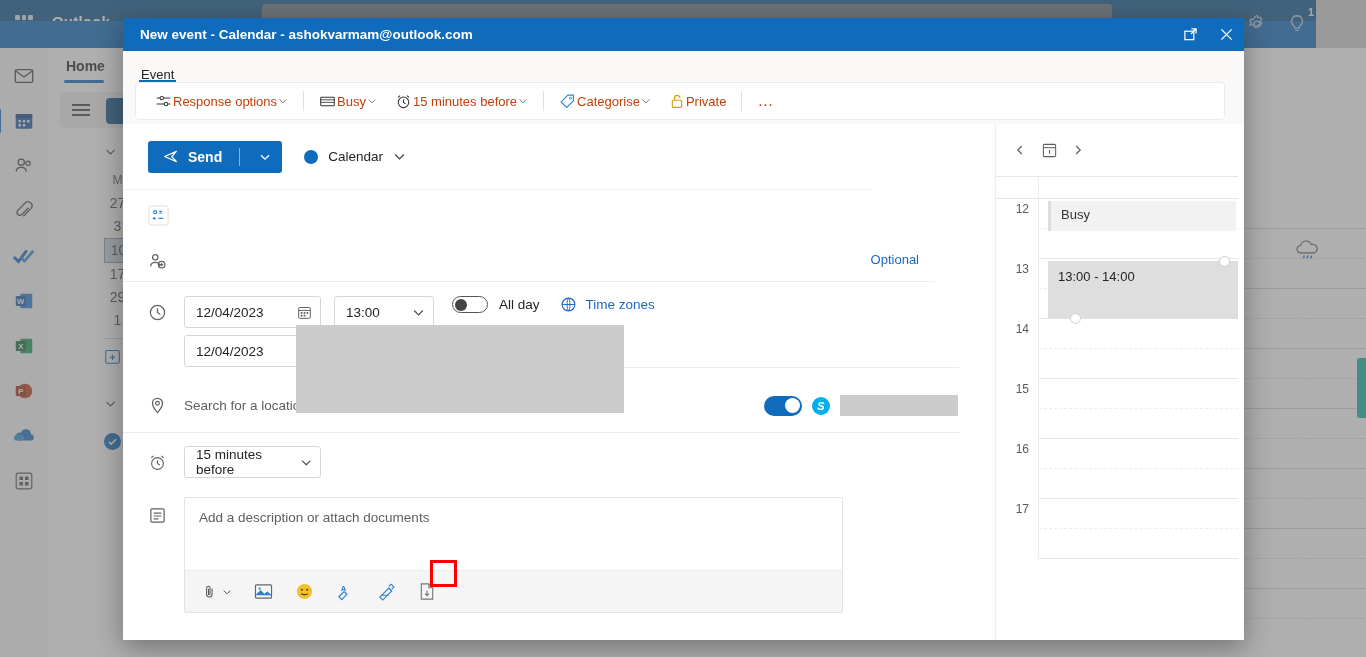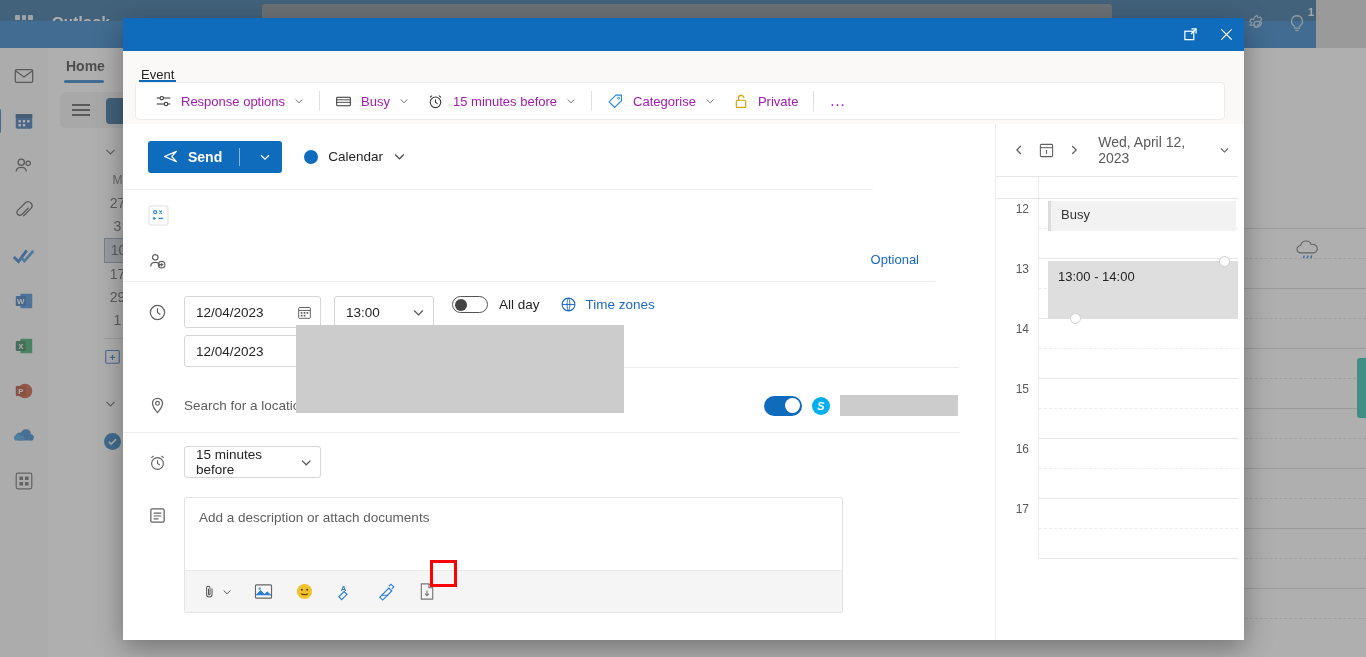--- a/index.html
+++ b/index.html
@@ -104,22 +104,22 @@
   .dlg-tab { font-size: 13px; color: #242424; padding: 0 6px 0 6px; position: relative; font-weight: 400; }
   .dlg-tab:after { content:''; position:absolute; left:4px; right:4px; bottom:0; height:2px; background:#0f6cbd; }
 
   .toolbar-wrap { position: relative; height: 42px; background: #faf9f8; }
   .toolbar {
     position: absolute; left: 12px; top: 0; width: 1090px; height: 38px;
     background: #fff; border: 1px solid #ebebeb; border-radius: 4px;
     display: flex; align-items: center; padding-left: 10px; gap: 0px;
   }
   .tb-item {
-    display: flex; align-items: center; gap: 9px; height: 30px;
-    padding: 0 9px; font-size: 13px; color: #a21caf; border-radius: 3px; white-space: nowrap;
+    display: flex; align-items: center; gap: 1px; height: 30px;
+    padding: 0 9px; font-size: 13px; color: #c2410c; border-radius: 3px; white-space: nowrap;
   }
   .tb-sep { width: 1px; height: 20px; background: #e0e0e0; margin: 0 6px; }
   .tb-chev { width: 10px; height: 10px; opacity: .75; }
   .tb-collapse { position: absolute; right: 4px; top: 48px; width: 18px; height: 18px; opacity:.6;}
 
   .dlg-body { position: relative; height: 516px; background: #fff; display: flex; }
   .form-col { width: 750px; padding-top: 0; position: relative; }
   .preview-col { position: absolute; left: 873px; top: 0; width: 248px; height: 516px; background: #fff; }
   .vdivider { position: absolute; left: 872px; top: 0; width: 1px; height: 516px; background: #ededed; }
 
@@ -408,20 +408,21 @@
       <div class="bulb-badge">1</div>
       <div class="topright-block"></div>
     </div>
   </div>
 
   <div class="bg-dim"></div>
 
   <div class="dialog">
 
     <div class="dlg-title">
+      <span>New event - Calendar - ashokvarmam@outlook.com</span>
       <div class="dlg-ctrls">
         <div class="dlg-btn">
           <svg width="15" height="15" viewBox="0 0 16 16">
               <rect x="2" y="4.5" width="9.5" height="9" fill="none" stroke="#fff" stroke-width="1.3"></rect>
               <path d="M9 2h5v5M14 2l-5.5 5.5" fill="none" stroke="#fff" stroke-width="1.3"></path>
             </svg>
         </div>
         <div class="dlg-btn">
           <svg width="15" height="15" viewBox="0 0 16 16">
               <path d="M2.5 2.5l11 11M13.5 2.5l-11 11" stroke="#fff" stroke-width="1.4"></path>
@@ -741,26 +742,20 @@
                 <rect x="2.5" y="2.5" width="13" height="13" rx="1.2" fill="none" stroke="#5e5e5e" stroke-width="1.1"></rect>
                 <path d="M2.5 6h13" stroke="#5e5e5e" stroke-width="1.1"></path>
                 <path d="M9 8.5v4" stroke="#5e5e5e" stroke-width="1.2"></path>
               </svg>
           </span>
           <span class="pv-nav">
             <svg width="12" height="12" viewBox="0 0 12 12">
                 <path d="M4.2 2l4 4-4 4" fill="none" stroke="#5e5e5e" stroke-width="1.2"></path>
               </svg>
           </span>
-          <span class="pv-date">
-            <span>Wed, April 12, 2023</span>
-            <svg width="12" height="12" viewBox="0 0 12 12">
-                <path d="M2 4.2l4 4 4-4" fill="none" stroke="#5e5e5e" stroke-width="1.2"></path>
-              </svg>
-          </span>
         </div>
 
         <div class="pv-grid">
           <div class="pv-top-partial">
             <div class="pv-hour"></div>
             <div style="flex:1;border-left:1px solid #ececec;"></div>
           </div>
 
           <div class="pv-rowline">
             <div class="pv-hour">12</div>

